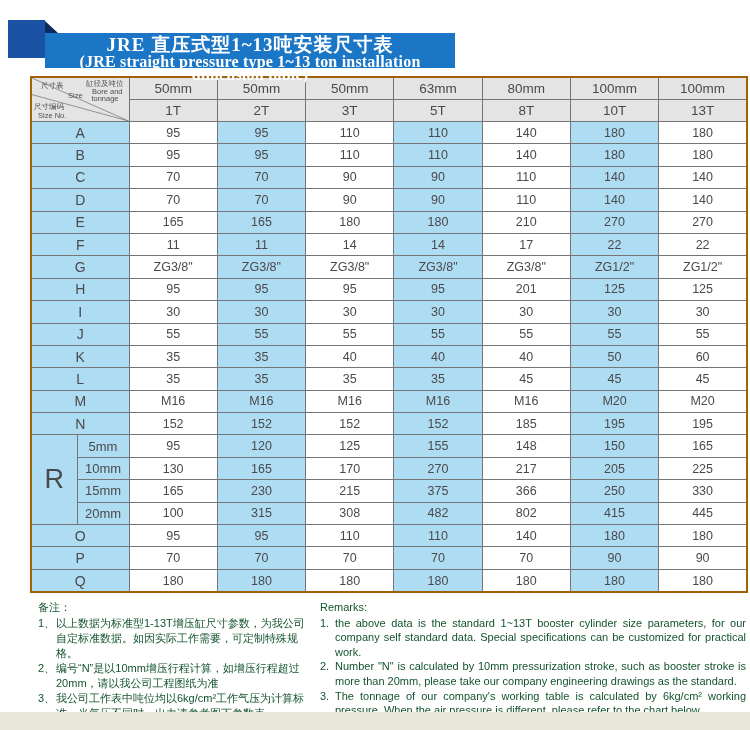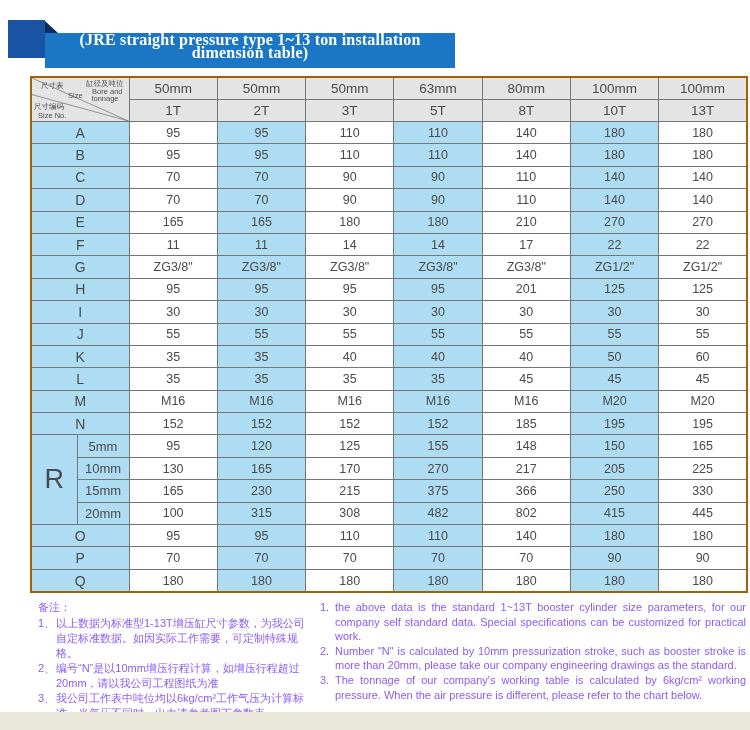--- a/index.html
+++ b/index.html
@@ -35,38 +35,39 @@
   .c-bore-en1{right:6px;top:10px;font-size:7px}
   .c-bore-en2{right:10px;top:17px;font-size:7px}
   .c-no-zh{left:2px;top:25px}
   .c-no-en{left:6px;top:34px}
   td.lbl{background:#aedcf3;font-size:14px;height:21.4px}
   td.lbl.group{font-size:27px;font-weight:normal}
   td.lbl.sub{font-size:13px}
   td.val{background:#ffffff;font-size:12.5px;height:21.4px}
   td.val.blue{background:#aedcf3}
   
-  .remarks{position:absolute;left:38px;top:600px;width:708px;display:flex;gap:9px;color:#8b5cf6}
+  .remarks{position:absolute;left:38px;top:600px;width:708px;display:flex;gap:9px;color:#14532d}
   .rem-zh{width:273px;font-size:11px;line-height:15px}
   .rem-en{flex:1;font-size:11px;line-height:14.6px;text-align:justify}
   .rem-h{margin-bottom:1px}
   .ritem{display:flex}
   .rem-zh .marker{flex:0 0 18px}
   .rem-en .marker{flex:0 0 15px}
   .rtext{flex:1}
   
   .bottom-strip{position:absolute;left:0;top:712px;width:750px;height:18px;background:#e9e8da}
 </style>
 </head>
 <body>
 
 <div>
   <div class="banner-square"></div>
   <div class="banner-fold"></div>
   <div class="banner-bar">
+    <div class="banner-title">JRE 直压式型1~13吨安装尺寸表</div>
     <div class="banner-sub">(JRE straight pressure type 1~13 ton installation dimension table)</div>
   </div>
 </div>
 
 <table class="dim">
   <colgroup>
     <col style="width:46px">
       <col style="width:52px">
     <col>
       <col>
@@ -334,20 +335,21 @@
     <div class="ritem">
       <span class="marker">2、</span>
       <span class="rtext">编号“N”是以10mm增压行程计算，如增压行程超过20mm，请以我公司工程图纸为准</span>
     </div>
     <div class="ritem">
       <span class="marker">3、</span>
       <span class="rtext">我公司工作表中吨位均以6kg/cm²工作气压为计算标准。当气压不同时，出力请参考图下参数表。</span>
     </div>
   </div>
   <div class="rem-en">
+    <div class="rem-h">Remarks:</div>
     <div class="ritem">
       <span class="marker">1.</span>
       <span class="rtext">the above data is the standard 1~13T booster cylinder size parameters, for our company self standard data. Special specifications can be customized for practical work.</span>
     </div>
     <div class="ritem">
       <span class="marker">2.</span>
       <span class="rtext">Number "N" is calculated by 10mm pressurization stroke, such as booster stroke is more than 20mm, please take our company engineering drawings as the standard.</span>
     </div>
     <div class="ritem">
       <span class="marker">3.</span>

